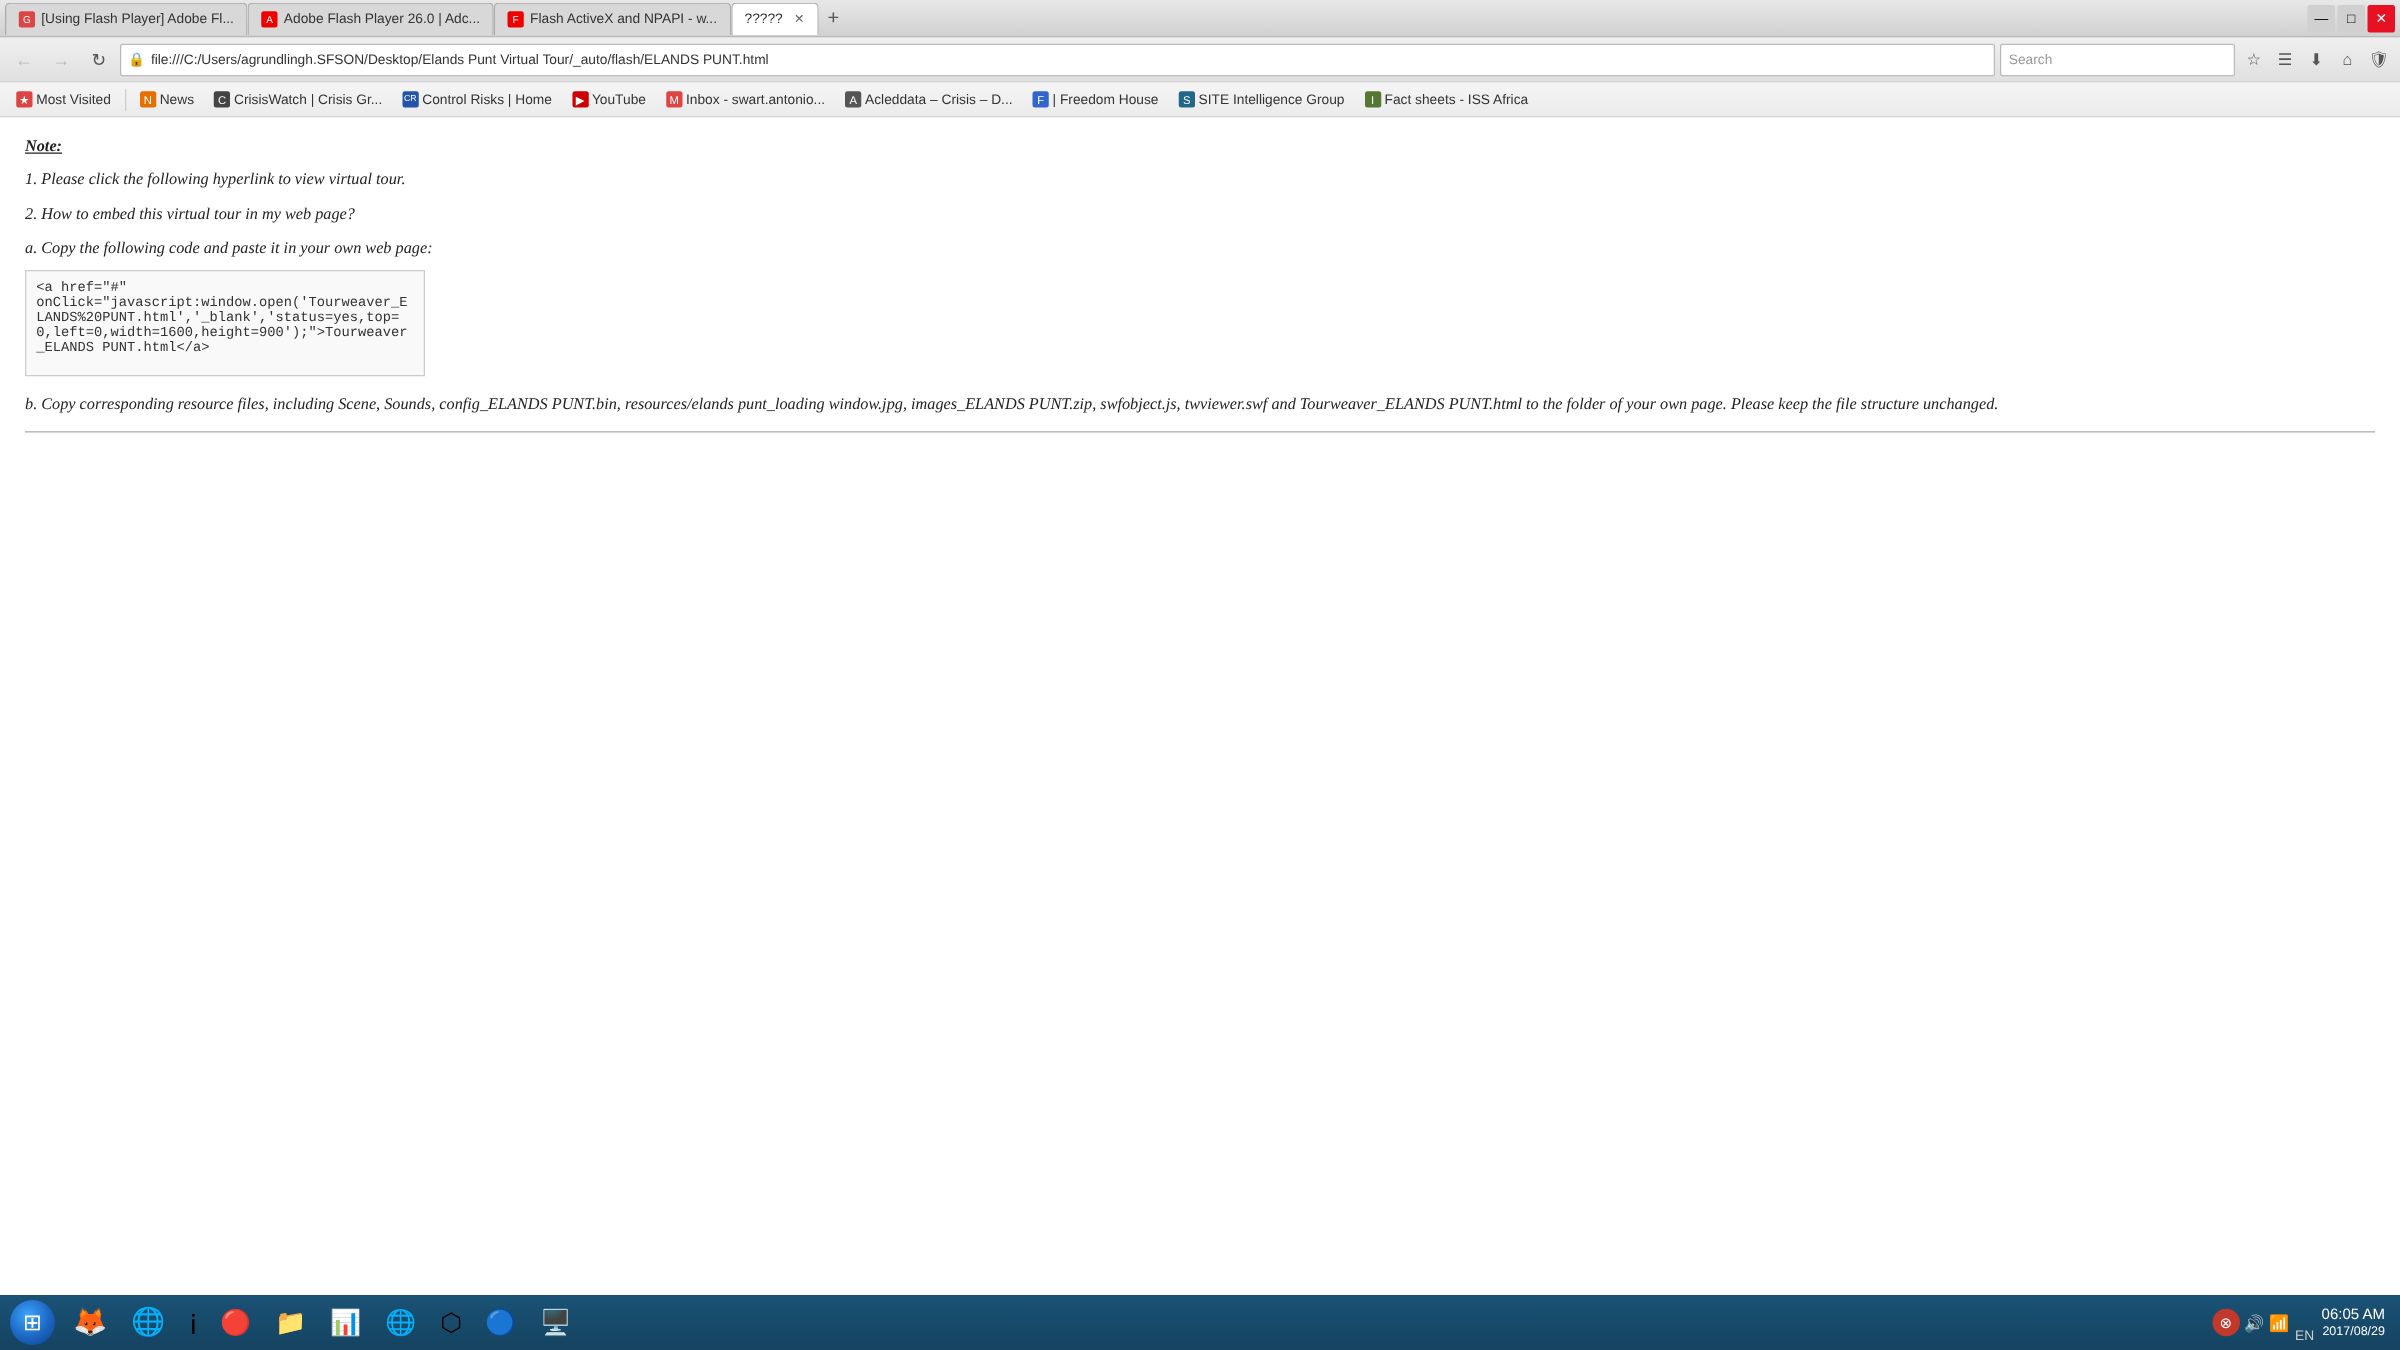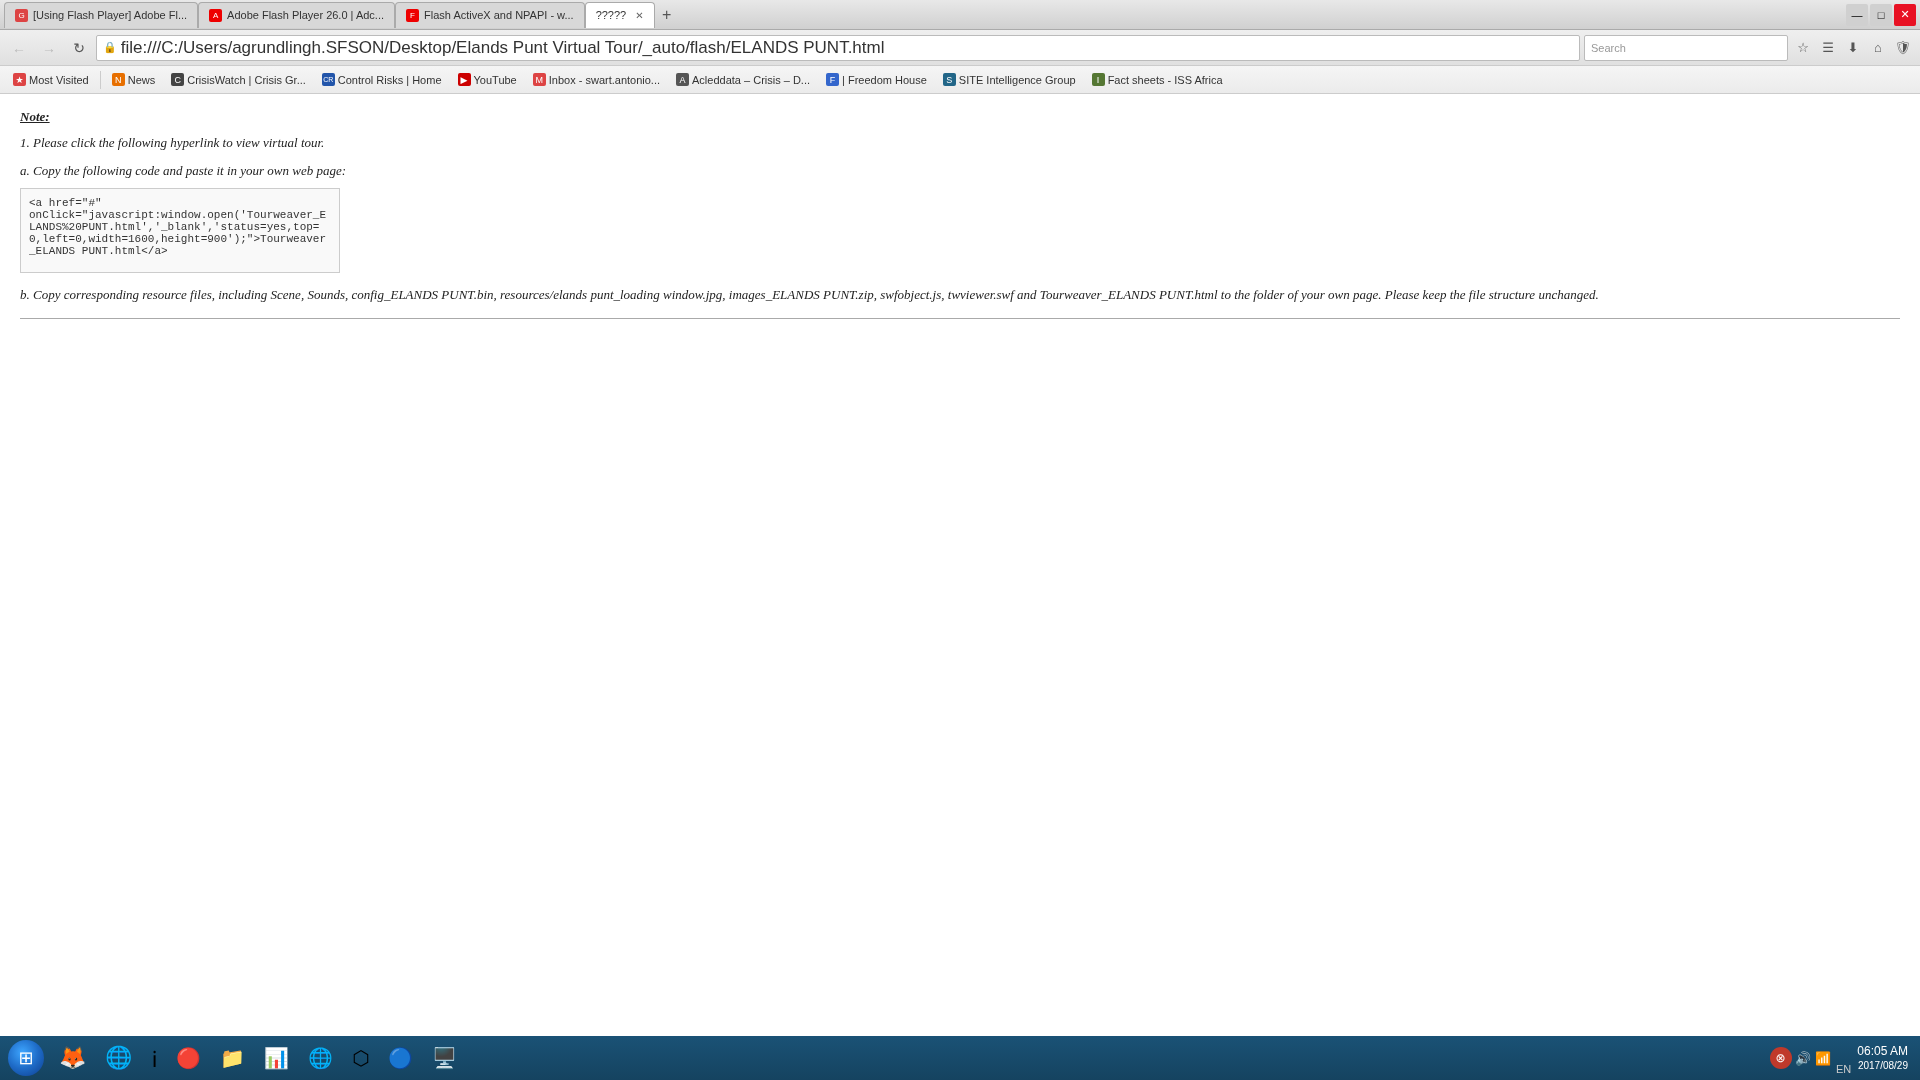--- a/index.html
+++ b/index.html
@@ -117,27 +117,27 @@
       color: #333;
       display: flex;
       align-items: center;
       gap: 4px;
     }
     .address-lock {
       color: #888;
       font-size: 11px;
     }
     .address-text {
-      font-size: 17px;
+      font-size: 11px;
       color: #333;
       overflow: hidden;
       white-space: nowrap;
     }
     .search-box {
-      width: 204px;
+      width: 188px;
       height: 26px;
       border: 1px solid #bbb;
       border-radius: 2px;
       padding: 0 6px;
       font-size: 11px;
       background: white;
       display: flex;
       align-items: center;
       gap: 4px;
     }
@@ -442,20 +442,21 @@
   </div>
   <div class="bookmark-item">
     <div class="bookmark-favicon factsheets">I</div>
     <span>Fact sheets - ISS Africa</span>
   </div>
 </div>
 
 <div class="page-content">
   <p class="note-bold">Note:</p>
   <p class="content-para">1. Please click the following hyperlink to view virtual tour.</p>
+  <p class="content-para">2. How to embed this virtual tour in my web page?</p>
   <p class="content-para">a. Copy the following code and paste it in your own web page:</p>
   <div class="code-box">&lt;a href="#"
 onClick="javascript:window.open('Tourweaver_ELANDS%20PUNT.html','_blank','status=yes,top=0,left=0,width=1600,height=900');"&gt;Tourweaver_ELANDS PUNT.html&lt;/a&gt;</div>
   <p class="content-para-long">b. Copy corresponding resource files, including Scene, Sounds, config_ELANDS PUNT.bin, resources/elands punt_loading window.jpg, images_ELANDS PUNT.zip, swfobject.js, twviewer.swf and Tourweaver_ELANDS PUNT.html to the folder of your own page. Please keep the file structure unchanged.</p>
   <hr class="divider">
 </div>
 
 <div class="taskbar">
   <div class="taskbar-start">
     <div class="start-orb">⊞</div>

